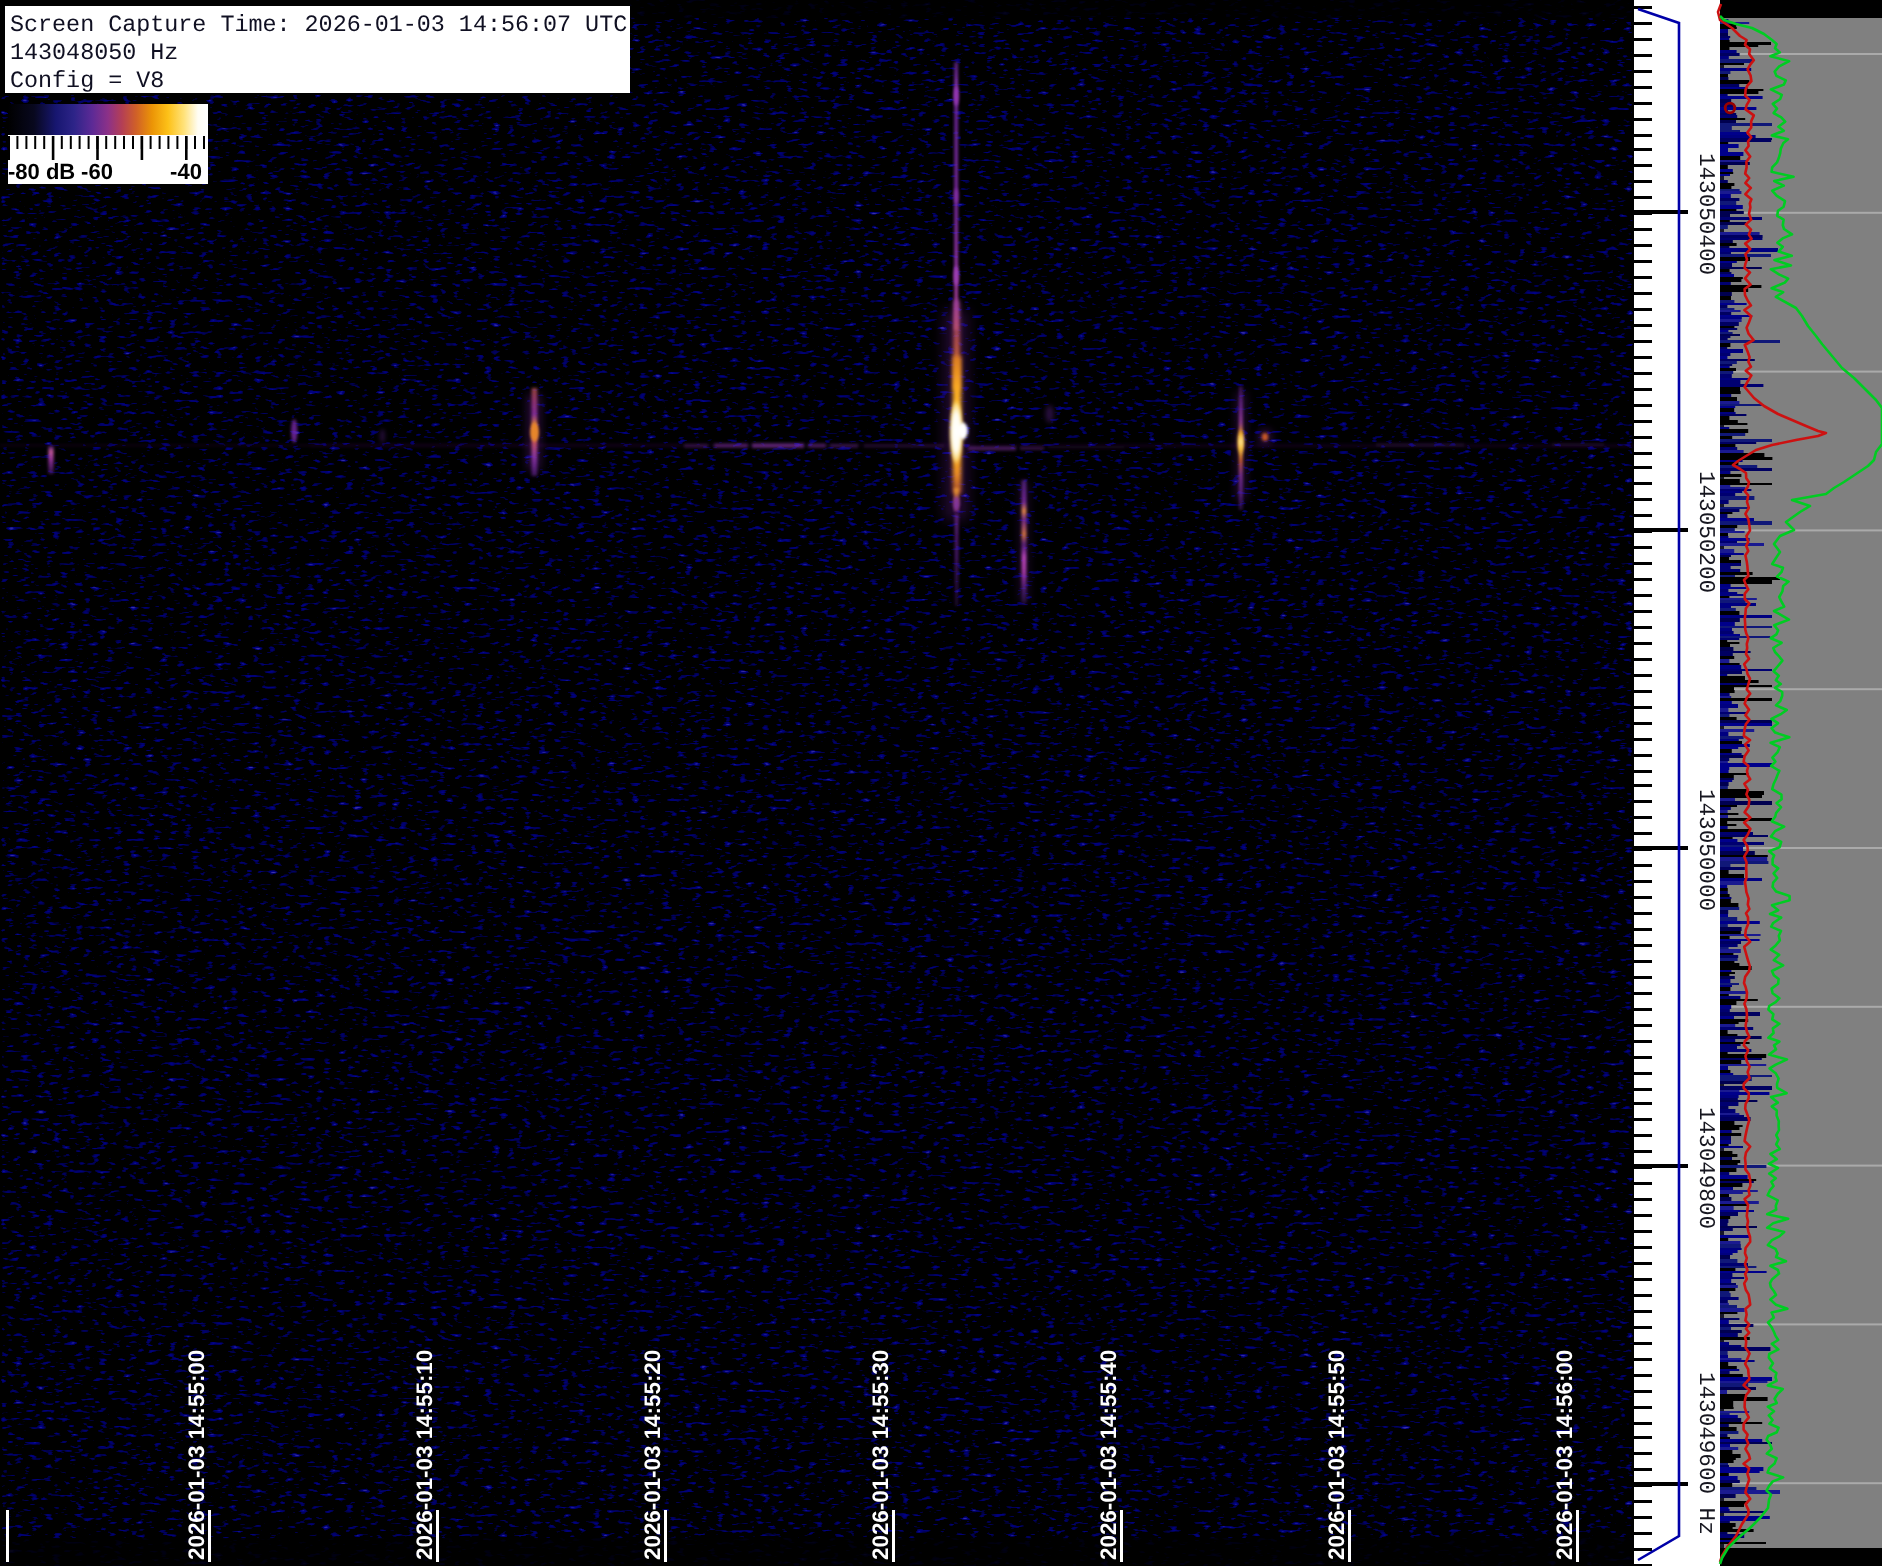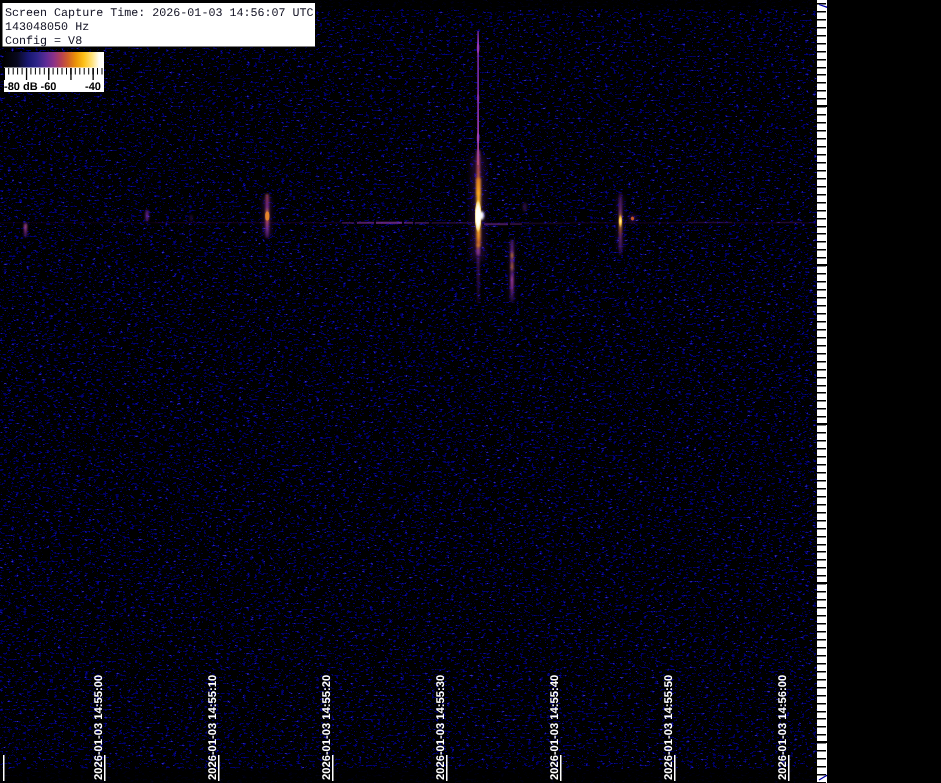--- a/index.html
+++ b/index.html
@@ -1,15 +1,15 @@
 <!DOCTYPE html>
 <html><head><meta charset="utf-8">
 <style>
   html,body { margin:0; padding:0; background:#000; }
-  #wrap { position:relative; width:827px; height:783px; overflow:hidden; }
+  #wrap { position:relative; width:941px; height:783px; overflow:hidden; }
   svg { position:absolute; left:0; top:0; }
 </style></head>
 <body>
 <div id="wrap">
 <svg width="941" height="783" viewBox="0 0 941 783" text-rendering="geometricPrecision">
 
 <defs>
 <filter id="specknoise" x="0" y="0" width="1" height="1">
   <feTurbulence type="fractalNoise" baseFrequency="0.26 0.5" numOctaves="3" seed="17" stitchTiles="stitch" result="n"></feTurbulence>
   <feGaussianBlur in="n" stdDeviation="0.75 0.33" result="nb"></feGaussianBlur>

